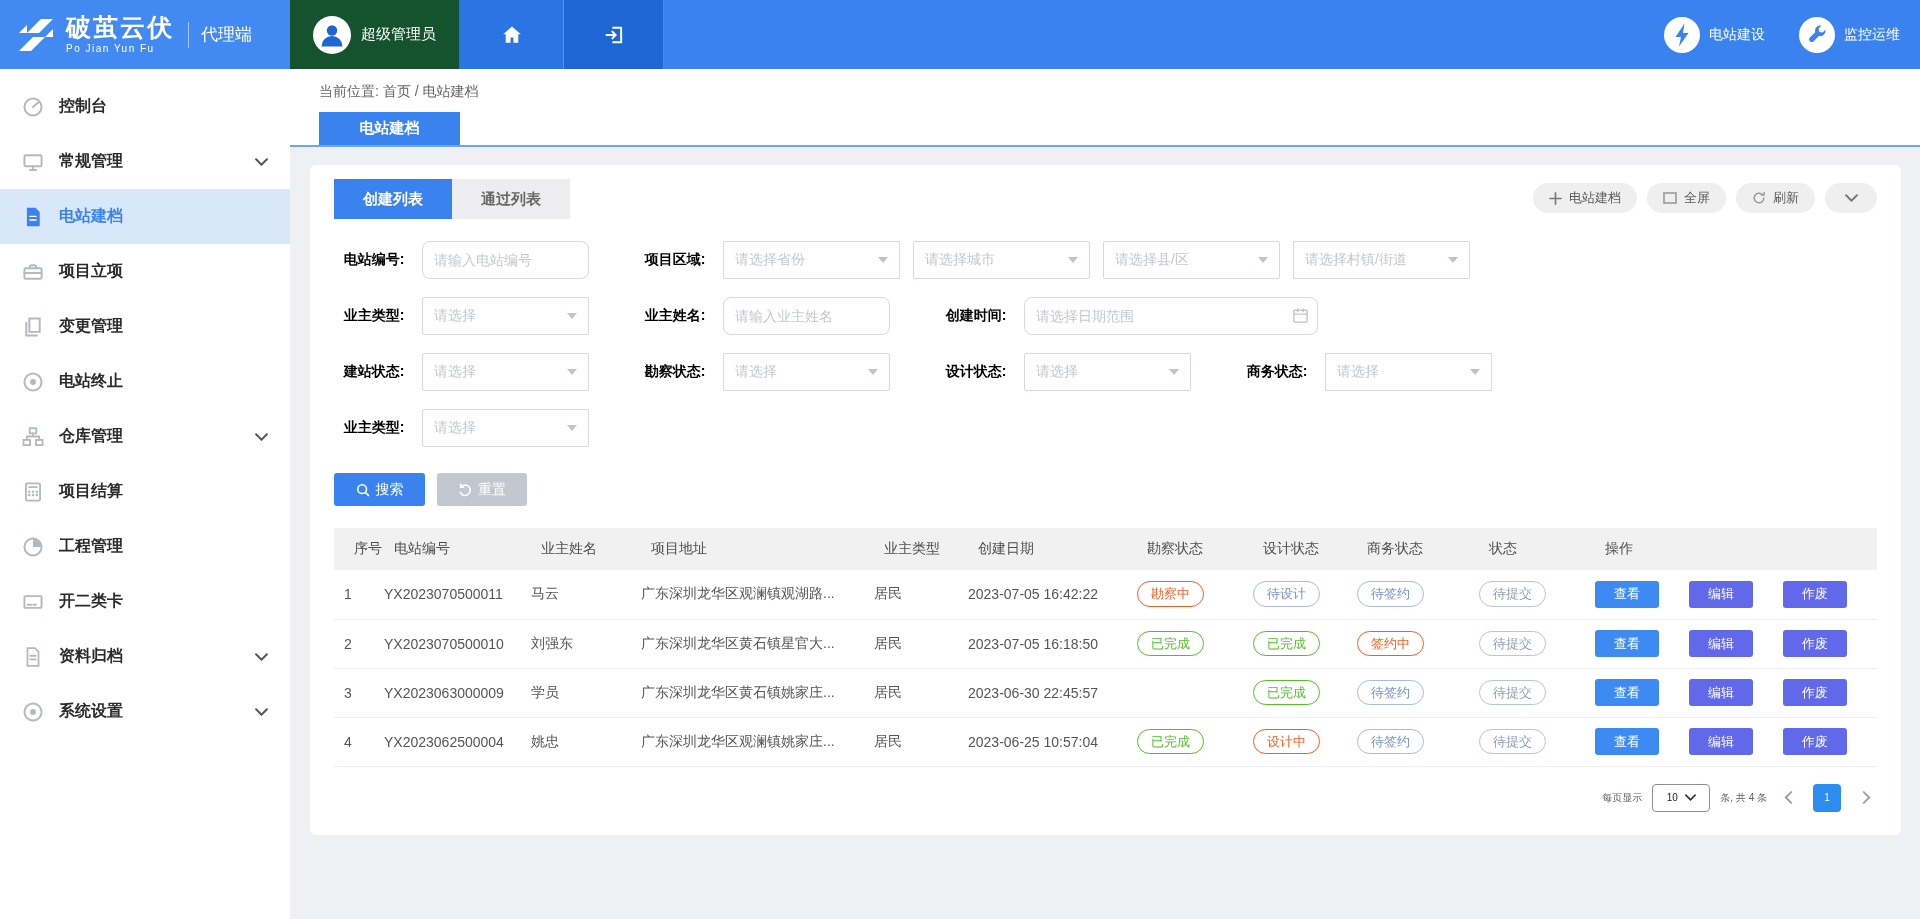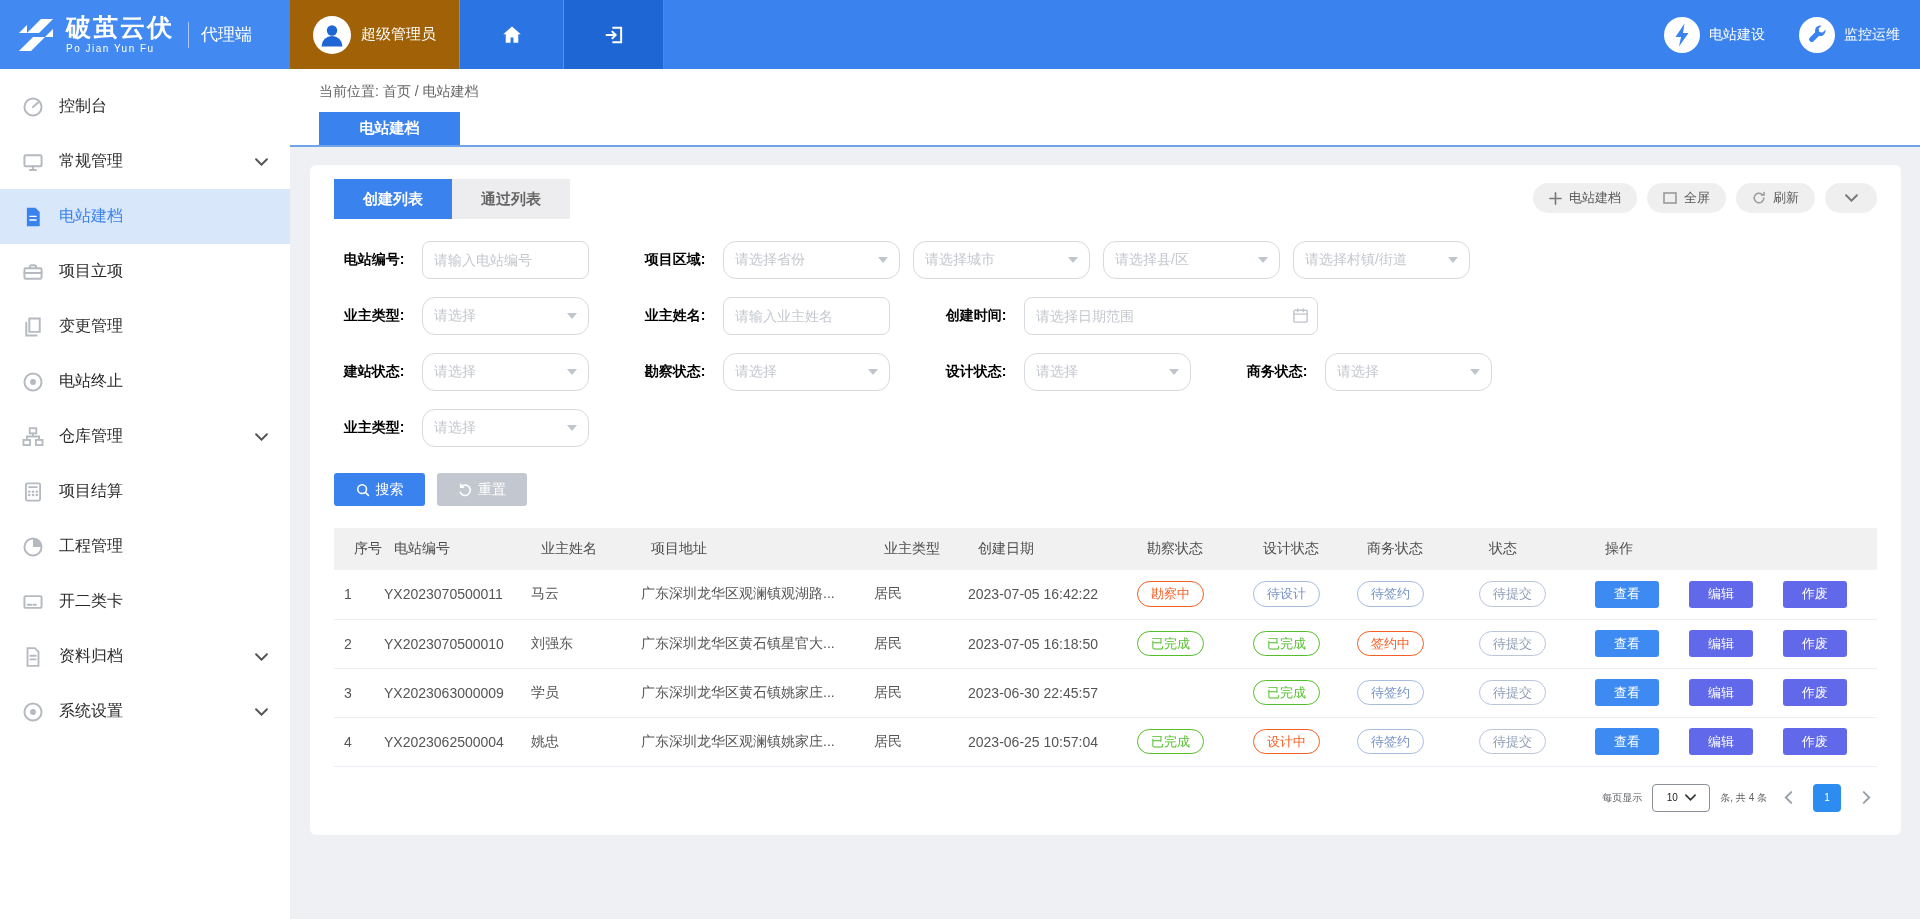--- a/index.html
+++ b/index.html
@@ -8,36 +8,36 @@
   
   .topbar{height:69px;background:#3A82EE;display:flex;align-items:stretch;color:#fff;}
   .logo-sec{width:290px;background:#4289F2;display:flex;align-items:center;padding-left:14px;}
   .logo-mark{flex:0 0 44px;height:44px;}
   .logo-txt{margin-left:8px;line-height:1;}
   .logo-title{font-size:25px;font-weight:700;letter-spacing:2px;}
   .logo-sub{font-size:10px;letter-spacing:1.5px;margin-top:4px;}
   .logo-tag{margin-left:14px;padding-left:12px;border-left:1px solid rgba(255,255,255,.55);
     font-size:17px;height:26px;display:flex;align-items:center;}
   .topnav{display:flex;align-items:stretch;}
-  .topnav-cell{background:#a16207;display:flex;align-items:center;justify-content:center;
+  .topnav-cell{background:#14532d;display:flex;align-items:center;justify-content:center;
     border-right:1px solid rgba(255,255,255,.22);}
   .cell-user{width:170px;gap:10px;}
   .cell-home{width:104px;background:#2A74E4;}
   .cell-logout{width:100px;background:#1D66D4;}
   .username{font-size:15px;}
   .top-spacer{flex:1;}
   .top-right{display:flex;align-items:center;gap:34px;padding-right:20px;}
   .top-right-item{display:flex;align-items:center;gap:9px;cursor:pointer;}
   .top-right-item span{font-size:14px;}
   
   .layout{display:flex;height:850px;}
   .sidebar{width:290px;background:#fff;padding-top:10px;flex:0 0 290px;}
   .side-item{height:55px;display:flex;align-items:center;padding:0 22px;cursor:pointer;color:#2b2b2b;}
   .side-item .s-icon{width:22px;height:22px;color:#B5B9C0;flex:0 0 22px;}
-  .side-item .s-label{margin-left:15px;font-size:16px;font-weight:400;}
+  .side-item .s-label{margin-left:15px;font-size:16px;font-weight:700;}
   .side-item .s-chev{margin-left:auto;width:13px;height:8px;}
   .side-item.active{background:#D9E7FB;}
   .side-item.active .s-label{color:#3A82EE;}
   
   .main{flex:1;display:flex;flex-direction:column;min-width:0;}
   .white-band{background:#fff;border-bottom:2px solid #6FA3EA;height:78px;position:relative;}
   .breadcrumb{padding:14px 0 0 29px;font-size:14px;color:#666;}
   .breadcrumb span{margin-right:4px;}
   .page-tab{position:absolute;left:29px;bottom:0;width:141px;height:33px;background:#3A82EE;
     color:#fff;font-size:15px;font-weight:700;display:flex;align-items:center;justify-content:center;cursor:pointer;}
@@ -55,21 +55,21 @@
     display:flex;align-items:center;gap:7px;padding:0 16px;border:none;cursor:pointer;
     font-family:inherit;}
   .pill svg{display:block;}
   
   .filters{margin-top:22px;}
   .frow{display:flex;align-items:center;margin-bottom:18px;}
   .flabel{width:80px;text-align:center;margin-right:8px;font-size:14px;color:#000000;font-weight:700;white-space:nowrap;}
   .flabel.gap{margin-left:46px;}
   .fctrl{height:38px;border:1px solid #D6D9DE;border-radius:2px;background:#fff;
     display:flex;align-items:center;padding:0 11px;font-size:14px;color:#C4C8CE;}
-  .fselect{justify-content:space-between;cursor:pointer;border-radius:13px;}
+  .fselect{justify-content:space-between;cursor:pointer;}
   .caret{width:0;height:0;border-left:5px solid transparent;border-right:5px solid transparent;
     border-top:6px solid #C0C4CC;margin-left:8px;}
   .finput{border:1px solid #D6D9DE;border-radius:8px;height:38px;padding:0 11px;font-size:14px;
     color:#555;outline:none;font-family:inherit;}
   .finput::placeholder{color:#C4C8CE;}
   .w167{width:167px;} .w177{width:177px;}
   .ml13{margin-left:13px;}
   .date-wrap{position:relative;}
   .date-wrap input{width:294px;padding-right:34px;}
   .date-wrap .cal{position:absolute;right:9px;top:10px;}

